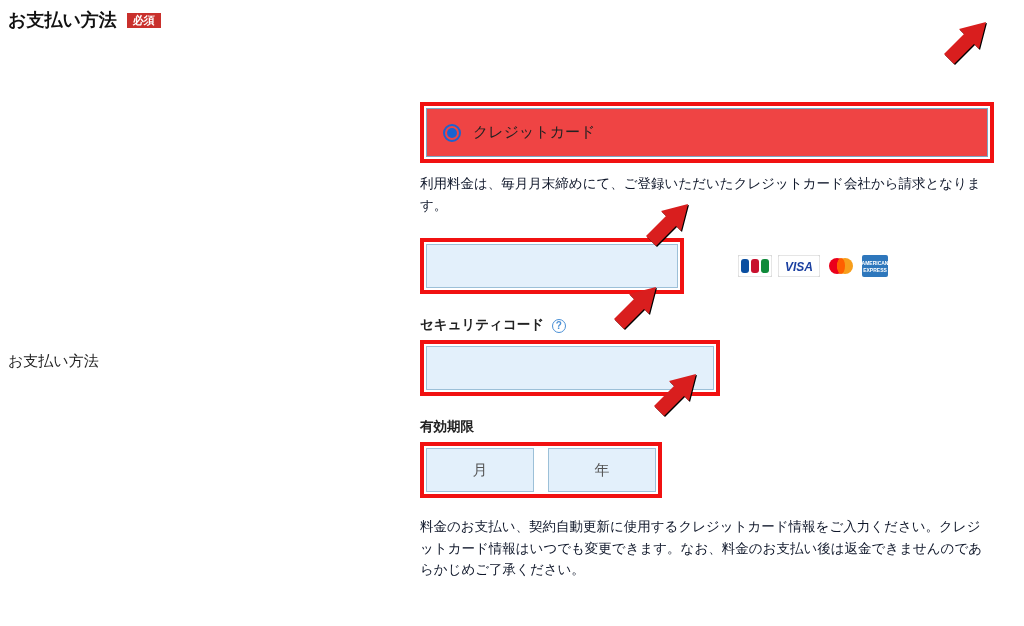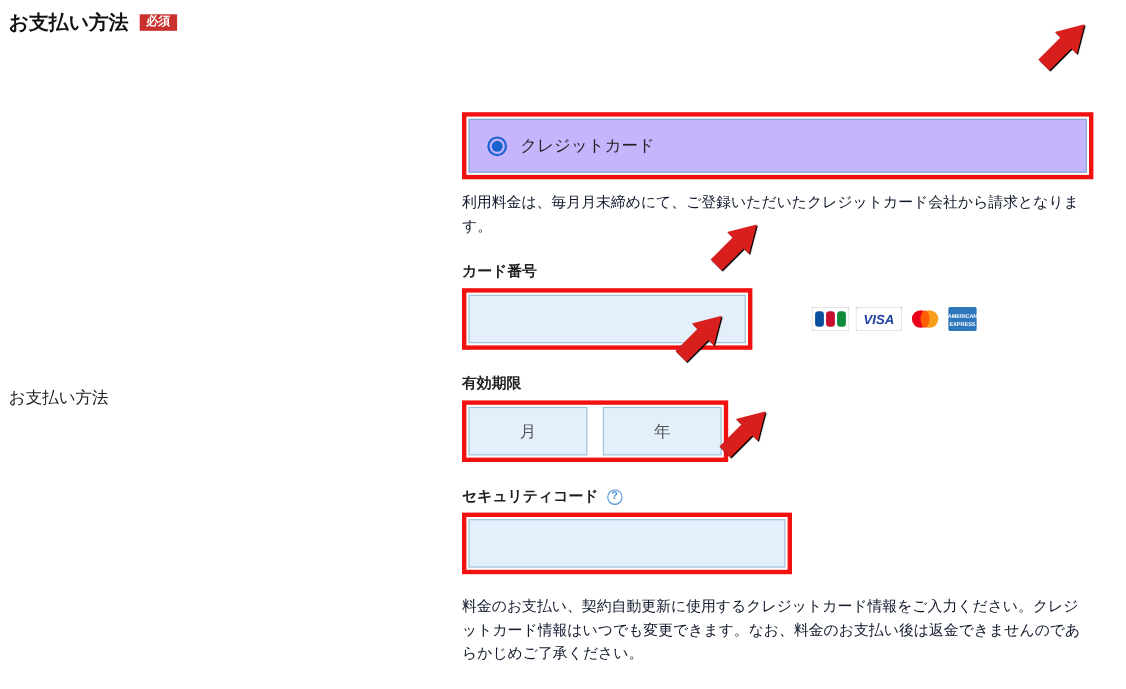--- a/index.html
+++ b/index.html
@@ -49,21 +49,21 @@
     }
     .option-box {
       border: 1px solid #9a9a9a;
       padding: 14px 16px;
       display: flex;
       align-items: center;
       gap: 12px;
       background: #fff;
     }
     .option-box.selected {
-      background: #c4b5fd;
+      background: #ef4444;
       border-color: #7aa8c8;
     }
     .highlight-red {
       border: 4px solid #f11111;
       padding: 2px;
       position: relative;
     }
     .radio {
       width: 18px;
       height: 18px;
@@ -153,21 +153,20 @@
       <div class="option-box selected">
         <span class="radio">
             <span class="dot"></span>
           </span>
         <span class="option-label">クレジットカード</span>
       </div>
     </div>
     <div class="help-text">利用料金は、毎月月末締めにて、ご登録いただいたクレジットカード会社から請求となります。</div>
 
     <div class="field-group">
-      <div class="field-label">カード番号</div>
       <div class="card-row">
         <div class="highlight-red">
           <div class="input-box wide">
             <span></span>
           </div>
         </div>
         <div class="brands">
           <span class="brand">
             <svg width="34" height="22" viewBox="0 0 34 22">
                 <rect x="0" y="0" width="34" height="22" rx="2" fill="#fff" stroke="#ccc"></rect>
@@ -189,50 +188,50 @@
                 <ellipse cx="15" cy="11" rx="4" ry="8" fill="#ff5f00"></ellipse>
               </svg>
           </span>
           <span class="brand">
             <svg width="26" height="22" viewBox="0 0 26 22">
                 <rect width="26" height="22" rx="2" fill="#2e77bc"></rect>
                 <text x="13" y="10" text-anchor="middle" font-size="5" fill="#fff" font-weight="bold">AMERICAN</text>
                 <text x="13" y="17" text-anchor="middle" font-size="5" fill="#fff" font-weight="bold">EXPRESS</text>
               </svg>
           </span>
+        </div>
+      </div>
+    </div>
+
+    <div class="field-group">
+      <div class="field-label">
+        <span>セキュリティコード</span>
+        <span class="qmark">?</span>
+      </div>
+      <div class="highlight-red" style="display:inline-block; width:300px;">
+        <div class="input-box" style="width:100%;">
+          <span></span>
         </div>
       </div>
     </div>
 
     <div class="field-group">
       <div class="field-label">有効期限</div>
       <div class="highlight-red" style="display:inline-block;">
         <div class="exp-inputs">
           <div class="input-box exp-box">
             <span>月</span>
           </div>
           <div class="input-box exp-box">
             <span>年</span>
           </div>
         </div>
       </div>
     </div>
 
-    <div class="field-group">
-      <div class="field-label">
-        <span>セキュリティコード</span>
-        <span class="qmark">?</span>
-      </div>
-      <div class="highlight-red" style="display:inline-block; width:300px;">
-        <div class="input-box" style="width:100%;">
-          <span></span>
-        </div>
-      </div>
-    </div>
-
     <div class="help-text" style="margin-top:18px;">料金のお支払い、契約自動更新に使用するクレジットカード情報をご入力ください。クレジットカード情報はいつでも変更できます。なお、料金のお支払い後は返金できませんのであらかじめご了承ください。</div>
 
   </div>
 </div>
 
 <div class="arrow" style="top:18px; left:938px;">
   <svg viewBox="0 0 50 50">
       <polygon points="6,36 26,16 21,11 48,4 41,31 36,26 16,46" fill="#d91e1e"></polygon>
     </svg>
 </div>

